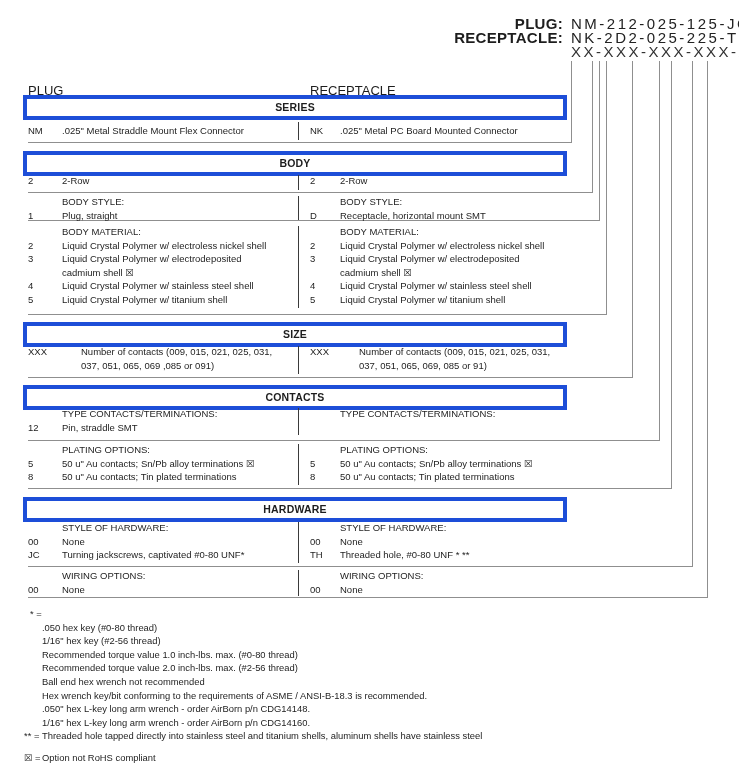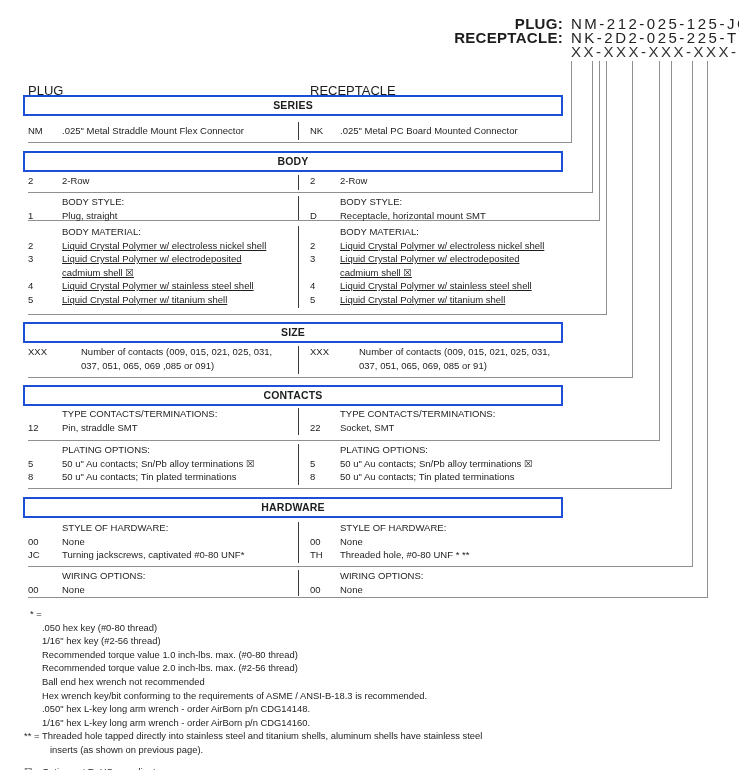--- a/index.html
+++ b/index.html
@@ -11,34 +11,34 @@
   .pn-line{position:absolute;left:380px;width:356px;display:flex;font-size:15px;}
   .pn-label{flex:0 0 183px;text-align:right;font-weight:bold;letter-spacing:.3px;}
   .pn-value{margin-left:8px;letter-spacing:2.5px;white-space:nowrap;color:#222;}
   .pn-mask{color:#333;}
 
   
   .elbow{position:absolute;left:28px;top:61px;border-right:1px solid #8f8f8f;
          border-bottom:1px solid #8f8f8f;pointer-events:none;}
 
   
-  .secbox{position:absolute;left:23px;width:536px;height:17px;border:2px solid #1d4ed8;
+  .secbox{position:absolute;left:23px;width:536px;height:17px;border:4px solid #1d4ed8;
           text-align:center;font-weight:bold;font-size:10.5px;line-height:17px;
           letter-spacing:.2px;background:#fff;}
 
   
   .row2{position:absolute;left:28px;width:535px;display:flex;font-size:9.5px;line-height:13.5px;}
   .half-l{flex:0 0 270px;}
   .half-r{flex:1;padding-left:12px;}
   .coldiv{position:absolute;left:270px;top:1px;bottom:1px;width:1px;background:#3a3a3a;}
   .item{display:flex;}
   .code{flex:0 0 34px;}
   .half-r .code{flex:0 0 30px;}
   .desc{flex:1;}
-  .desc-mat{max-width:215px;text-decoration:underline;}
+  .desc-mat{max-width:215px;}
   .desc-size{max-width:200px;margin-left:19px;}
   .subhead{margin-left:34px;}
   .half-r .subhead{margin-left:30px;}
 
   .collabel{position:absolute;top:83px;font-size:13px;}
 
   
   .fnotes{position:absolute;left:28px;top:607px;width:700px;font-size:9.4px;line-height:13.6px;}
   .fn-row{display:flex;}
   .fn-sym{flex:0 0 14px;padding-left:2px;white-space:nowrap;}
@@ -200,24 +200,20 @@
     <div class="half-l">
       <div class="subhead">TYPE CONTACTS/TERMINATIONS:</div>
       <div class="item">
           <span class="code">12</span>
           <span class="desc">Pin, straddle SMT</span>
         </div>
     </div>
     <div class="coldiv"></div>
     <div class="half-r">
       <div class="subhead">TYPE CONTACTS/TERMINATIONS:</div>
-      <div class="item">
-          <span class="code">22</span>
-          <span class="desc">Socket, SMT</span>
-        </div>
     </div>
   </div>
   <div class="row2" style="top:443px;height:43px">
     <div class="half-l">
       <div class="subhead">PLATING OPTIONS:</div>
       <div class="item">
           <span class="code">5</span>
           <span class="desc">50 u" Au contacts; Sn/Pb alloy terminations ☒</span>
         </div>
       <div class="item">
@@ -295,18 +291,17 @@
   <div class="fn-ind">Recommended torque value 1.0 inch-lbs. max. (#0-80 thread)</div>
   <div class="fn-ind">Recommended torque value 2.0 inch-lbs. max. (#2-56 thread)</div>
   <div class="fn-ind">Ball end hex wrench not recommended</div>
   <div class="fn-ind">Hex wrench key/bit conforming to the requirements of ASME / ANSI-B-18.3 is recommended.</div>
   <div class="fn-ind">.050" hex L-key long arm wrench - order AirBorn p/n CDG14148.</div>
   <div class="fn-ind">1/16" hex L-key long arm wrench - order AirBorn p/n CDG14160.</div>
   <div class="fn-row">
     <span class="fn-sym2">** =</span>
     <span>Threaded hole tapped directly into stainless steel and titanium shells, aluminum shells have stainless steel</span>
   </div>
-  <div class="fn-ind2">inserts (as shown on previous page).</div>
   <div class="fn-row fn-gap">
     <span class="fn-sym2">☒ =</span>
     <span>Option not RoHS compliant</span>
   </div>
 </div>
 
 </body></html>

